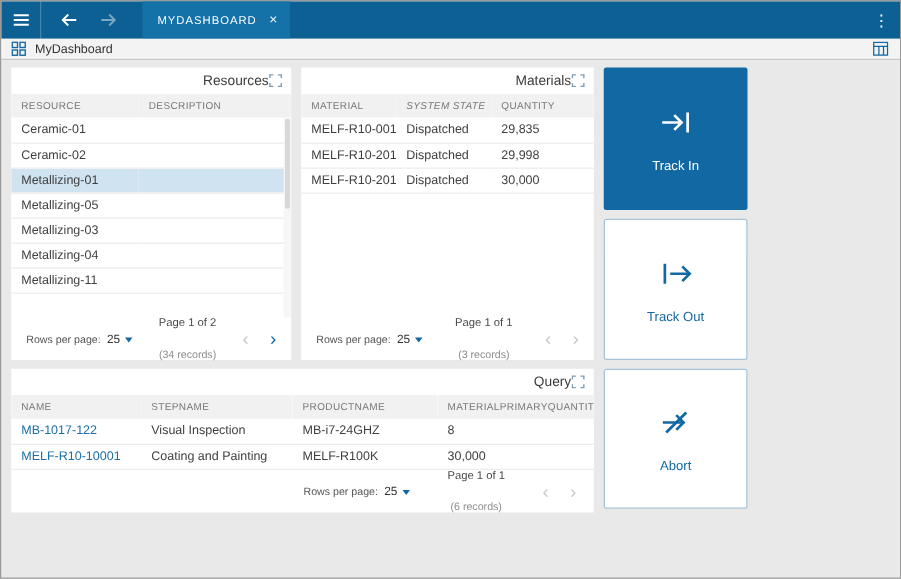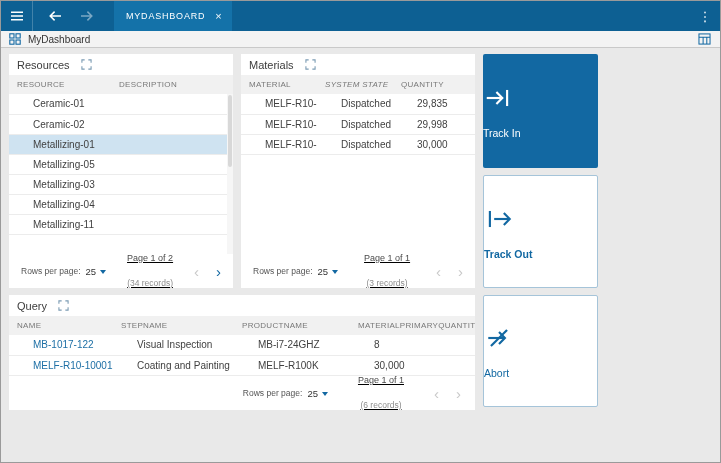--- a/index.html
+++ b/index.html
@@ -29,60 +29,60 @@
   .pathbar { position: absolute; top: 30px; left: 0; right: 0; height: 17px; background: #f3f3f3; border-bottom: 1px solid #c9c9c9; display: flex; align-items: center; padding: 0 9px 0 8px; gap: 7px; }
   .pb-title { font-size: 10px; color: #333; }
   .pb-spacer { flex: 1; }
   .pb-icon { display: flex; align-items: center; }
 
   
   .panel { position: absolute; background: #fff; display: flex; flex-direction: column; }
   #panel-resources { left: 8px; top: 53px; width: 224px; height: 234px; }
   #panel-materials { left: 240px; top: 53px; width: 234px; height: 234px; }
   #panel-query     { left: 8px; top: 294px; width: 466px; height: 115px; }
-  .panel-head { flex: none; height: 21px; display: flex; align-items: center; justify-content: flex-start; padding: 0 7px 0 8px; gap: 11px; }
+  .panel-head { flex: none; height: 21px; display: flex; align-items: center; justify-content: flex-end; padding: 0 7px 0 8px; }
   .panel-title { font-size: 11px; color: #3c3c3c; }
   .expand-icon { display: flex; align-items: center; cursor: pointer; }
   .grid-wrap { flex: 1 1 auto; overflow: hidden; position: relative; }
 
   table.grid { width: 100%; border-collapse: collapse; table-layout: fixed; }
   table.grid th { height: 19px; background: #f1f1f1; font-size: 8px; font-weight: 400; color: #787878; text-align: left; padding: 0 0 0 8px; letter-spacing: .3px; white-space: nowrap; overflow: hidden; }
-  table.grid td { height: 20px; font-size: 10px; color: #3f3f3f; padding: 0 0 0 24px; border-bottom: 1px solid #ececec; white-space: nowrap; overflow: hidden; background: #fff; }
+  table.grid td { height: 20px; font-size: 10px; color: #3f3f3f; padding: 0 0 0 8px; border-bottom: 1px solid #ececec; white-space: nowrap; overflow: hidden; background: #fff; }
   tr.selected td { background: #cfe3f1; }
   .cell-link { color: #1d6fa5; text-decoration: none; cursor: pointer; }
 
   #panel-resources th:nth-child(1) { width: 102px; }
   #panel-materials th:nth-child(1) { width: 76px; }
   #panel-materials th:nth-child(2) { width: 76px; font-style: italic; }
   #panel-query th:nth-child(1) { width: 104px; }
   #panel-query th:nth-child(2) { width: 121px; margin-left: 20px; }
   #panel-query th:nth-child(3) { width: 116px; }
 
   .vscroll { position: absolute; right: 0; top: 19px; bottom: 0; width: 6px; background: #f6f6f6; cursor: pointer; }
   .vthumb { position: absolute; top: 1px; left: 1px; width: 4px; height: 72px; background: #d8d8d8; border-radius: 2px; }
 
   
   .pager { flex: none; height: 34px; display: flex; align-items: center; justify-content: space-between; padding: 0 12px 0 12px; }
   .pager.right { justify-content: flex-end; column-gap: 30px; padding-right: 14px; }
   .rpp { display: flex; align-items: center; gap: 5px; }
   .rpp-label { font-size: 8.5px; color: #555; }
   .rpp-value { display: flex; align-items: center; gap: 4px; font-size: 9.5px; color: #333; cursor: pointer; }
   .caret { width: 0; height: 0; border-left: 3.5px solid transparent; border-right: 3.5px solid transparent; border-top: 4.5px solid #1268a2; margin-top: 1px; }
-  .page-info { text-align: center; line-height: 1.3; text-decoration: underline; }
+  .page-info { text-align: center; line-height: 1.3; }
   .pi-page { font-size: 9px; color: #4a4a4a; }
   .pi-records { font-size: 8.5px; color: #8d8d8d; margin-top: 13px; }
   .chevs { display: flex; align-items: center; gap: 17px; }
   .chev { font-size: 15px; color: #c9c9c9; line-height: 1; cursor: default; }
   .chev.enabled { color: #1268a2; cursor: pointer; }
 
   
-  .action { position: absolute; left: 482px; width: 115px; border-radius: 2px; display: flex; flex-direction: column; align-items: flex-start; justify-content: center; gap: 14px; cursor: pointer; }
+  .action { position: absolute; left: 482px; width: 115px; border-radius: 2px; display: flex; flex-direction: column; align-items: center; justify-content: center; gap: 14px; cursor: pointer; }
   #btn-track-in { top: 53px; height: 114px; background: #1268a2; color: #fff; }
   .action.outline { background: #fff; border: 1px solid #a5c4d9; color: #1268a2; }
-  #btn-track-out { top: 174px; height: 113px; font-weight: bold; }
+  #btn-track-out { top: 174px; height: 113px; }
   #btn-abort { top: 294px; height: 112px; }
   .action-label { font-size: 10.5px; }
   .action-icon { display: flex; align-items: center; justify-content: center; }
 </style>
 </head>
 <body>
 
 <header class="topbar">
   <div class="tb-btn menu">
     <span style="display:flex;">

